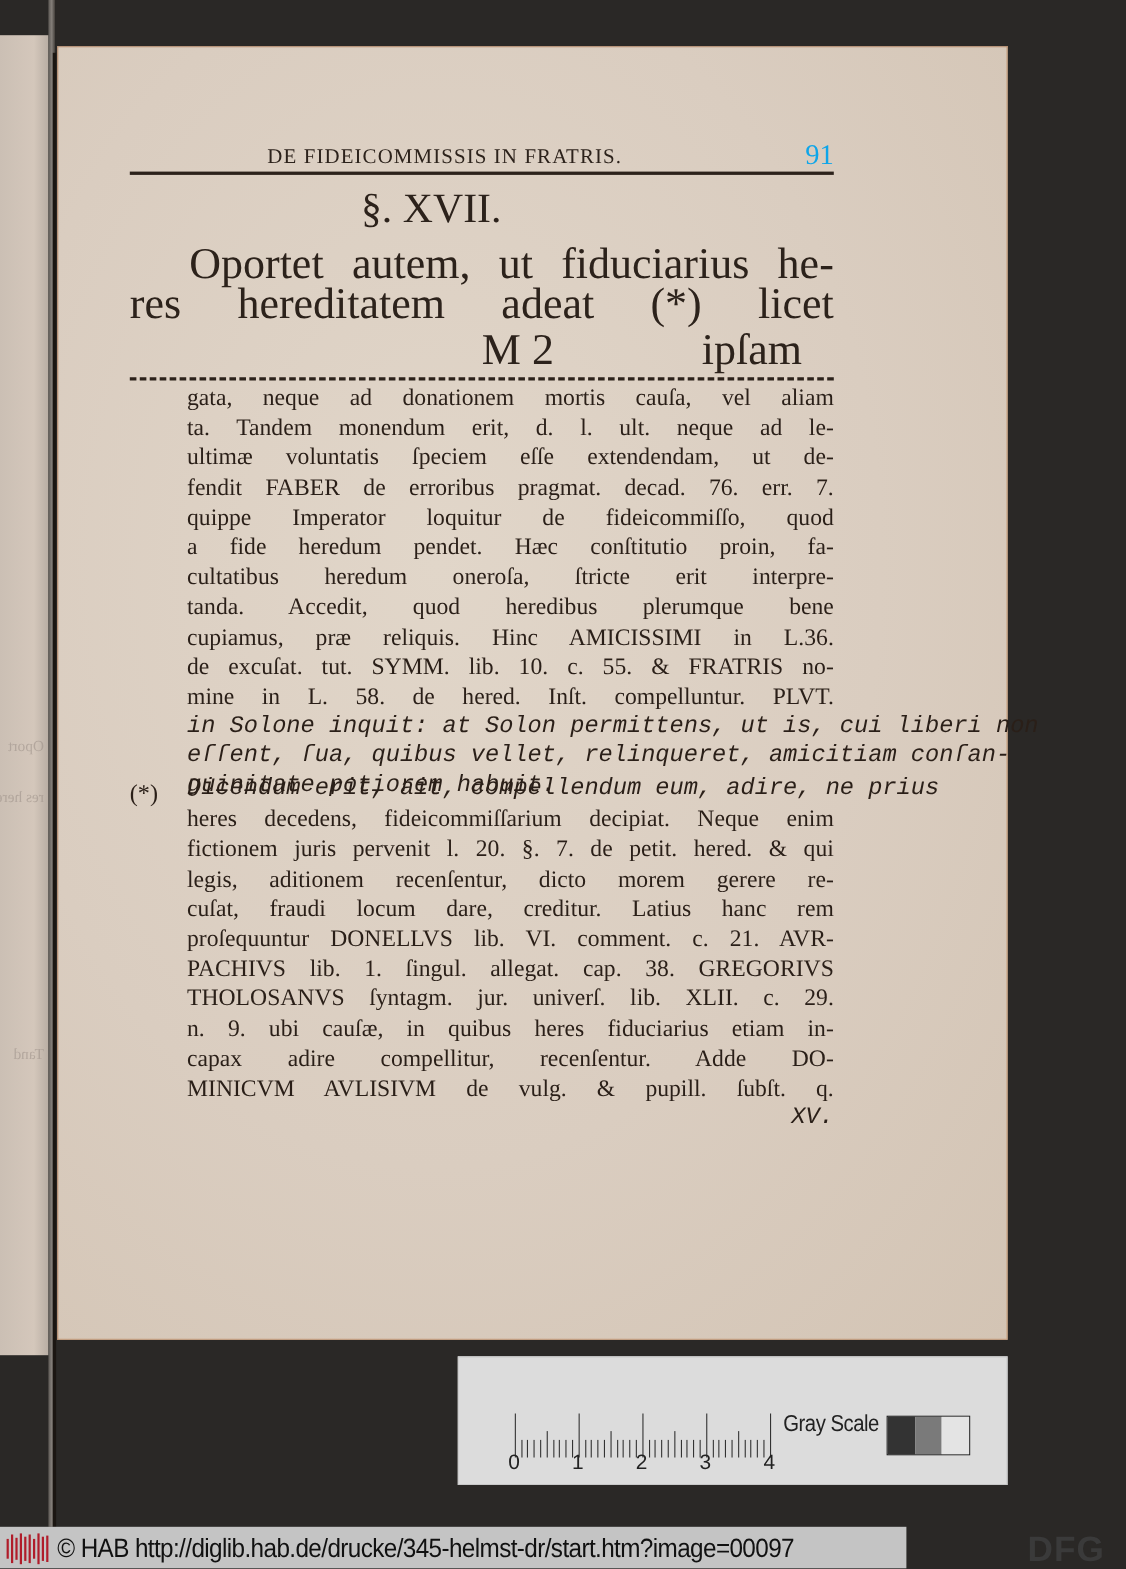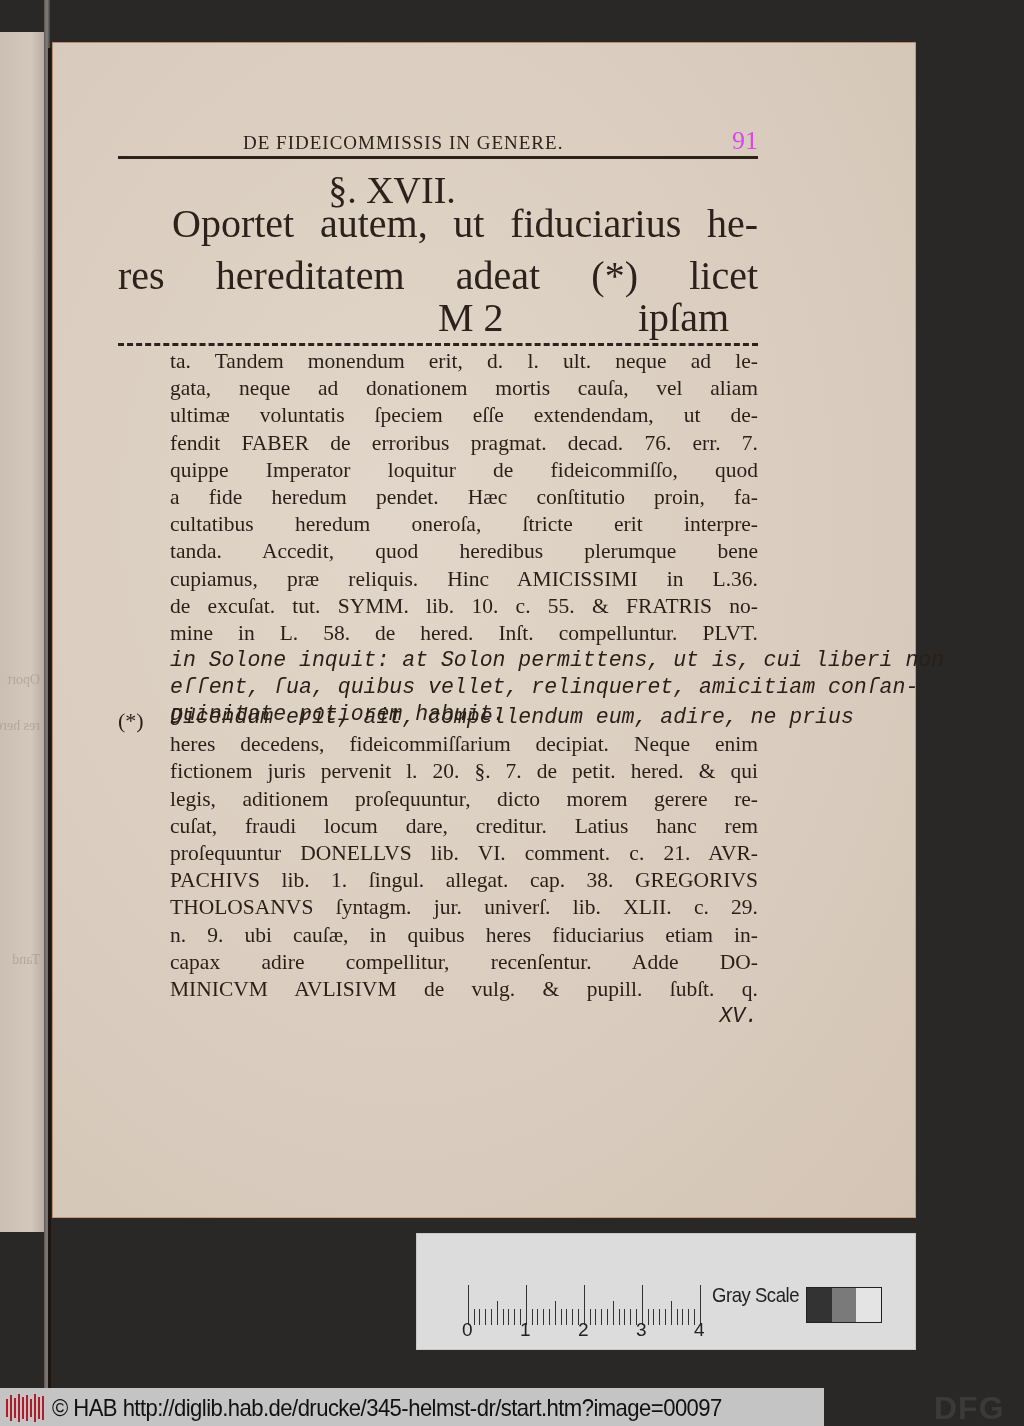--- a/index.html
+++ b/index.html
@@ -23,21 +23,21 @@
     background:radial-gradient(ellipse at 40% 40%, #e1d6c9 0%, #dacdc0 55%, #d3c4b4 100%);
     box-shadow: 1px 1px 0 #b68c6e inset, -1px -1px 0 #c59b79 inset;
   }
   .running-head {
     position:absolute; left:118px; top:132px; width:640px; height:24px;
     border-bottom:3px solid #2c221b;
   }
   .running-title {
     position:absolute; left:125px; top:0; font-size:19px; letter-spacing:1px; color:#2c221b;
   }
-  .folio { position:absolute; right:0; top:-6px; font-size:26px; color:#d946ef;margin-left:28px; }
+  .folio { position:absolute; right:0; top:-6px; font-size:26px; color:#0ea5e9;margin-left:28px; }
   .section-num { position:absolute; left:0; width:1024px; top:168px; text-align:center; font-size:38px; color:#2c221b; }
   .section-num span { position:relative; left:-120px; }
   .heading-line { position:absolute; font-size:40px; color:#2c221b; white-space:nowrap; }
   .signature-rule {
     position:absolute; left:118px; top:343px; width:640px; height:0;
     border-top:3px dashed #2c221b;
   }
   .body-text { position:absolute; left:170px; top:348px; width:588px; color:#2a1f18; font-size:21.5px; line-height:27.2px; }
   .line { display:block; text-align:justify; text-align-last:justify; white-space:nowrap; height:27.2px; }
   .line.last { text-align-last:left; }
@@ -72,56 +72,56 @@
   <div class="ghost" style="top:640px">Oport</div>
   <div class="ghost" style="top:686px">res here</div>
   <div class="ghost" style="top:920px">Tand</div>
 </div>
 <div class="spine-glass"></div>
 <div class="spine-line"></div>
 
 <div class="page"></div>
 
 <div class="running-head">
-  <span class="running-title">DE FIDEICOMMISSIS IN GENERE.</span>
+  <span class="running-title">DE FIDEICOMMISSIS IN FRATRIS.</span>
   <span class="folio">91</span>
 </div>
 
 <div class="section-num"><span>§. XVII.</span></div>
 
-<div class="heading-line" style="left:172px; top:200px; width:586px; text-align:justify; text-align-last:justify;">Oportet autem, ut fiduciarius he-</div>
+<div class="heading-line" style="left:172px; top:216px; width:586px; text-align:justify; text-align-last:justify;">Oportet autem, ut fiduciarius he-</div>
 <div class="heading-line" style="left:118px; top:252px; width:640px; text-align:justify; text-align-last:justify; word-spacing:30px;">res hereditatem adeat (*) licet</div>
 <div class="heading-line" style="left:438px; top:294px;">M 2</div>
 <div class="heading-line" style="left:638px; top:294px;">ipſam</div>
 
 <div class="signature-rule"></div>
 
 <div class="body-text">
+  <span class="line">gata, neque ad donationem mortis cauſa, vel aliam</span>
   <span class="line">ta. Tandem monendum erit, d. l. ult. neque ad le-</span>
-  <span class="line">gata, neque ad donationem mortis cauſa, vel aliam</span>
   <span class="line">ultimæ voluntatis ſpeciem eſſe extendendam, ut de-</span>
   <span class="line">fendit FABER de erroribus pragmat. decad. 76. err. 7.</span>
   <span class="line">quippe Imperator loquitur de fideicommiſſo, quod</span>
   <span class="line">a fide heredum pendet. Hæc conſtitutio proin, fa-</span>
   <span class="line">cultatibus heredum oneroſa, ſtricte erit interpre-</span>
   <span class="line">tanda. Accedit, quod heredibus plerumque bene</span>
   <span class="line">cupiamus, præ reliquis. Hinc AMICISSIMI in L.36.</span>
   <span class="line">de excuſat. tut. SYMM. lib. 10. c. 55. &amp; FRATRIS no-</span>
   <span class="line">mine in L. 58. de hered. Inſt. compelluntur. PLVT.</span>
   <span class="line it">in Solone inquit: at Solon permittens, ut is, cui liberi non</span>
   <span class="line it">eſſent, ſua, quibus vellet, relinqueret, amicitiam conſan-</span>
   <span class="line last it">guinitate potiorem habuit.</span>
 </div>
 
 <div class="fn-marker">(*)</div>
 <div class="fn-text">
   <span class="line it">Dicendum erit, ait, compellendum eum, adire, ne prius</span>
   <span class="line">heres decedens, fideicommiſſarium decipiat. Neque enim</span>
   <span class="line">fictionem juris pervenit l. 20. §. 7. de petit. hered. &amp; qui</span>
-  <span class="line">legis, aditionem proſequuntur, dicto morem gerere re-</span>
+  <span class="line">legis, aditionem recenſentur, dicto morem gerere re-</span>
   <span class="line">cuſat, fraudi locum dare, creditur. Latius hanc rem</span>
   <span class="line">proſequuntur DONELLVS lib. VI. comment. c. 21. AVR-</span>
   <span class="line">PACHIVS lib. 1. ſingul. allegat. cap. 38. GREGORIVS</span>
   <span class="line">THOLOSANVS ſyntagm. jur. univerſ. lib. XLII. c. 29.</span>
   <span class="line">n. 9. ubi cauſæ, in quibus heres fiduciarius etiam in-</span>
   <span class="line">capax adire compellitur, recenſentur. Adde DO-</span>
   <span class="line">MINICVM AVLISIVM de vulg. &amp; pupill. ſubſt. q.</span>
   <span class="line right it">XV.</span>
 </div>
 

